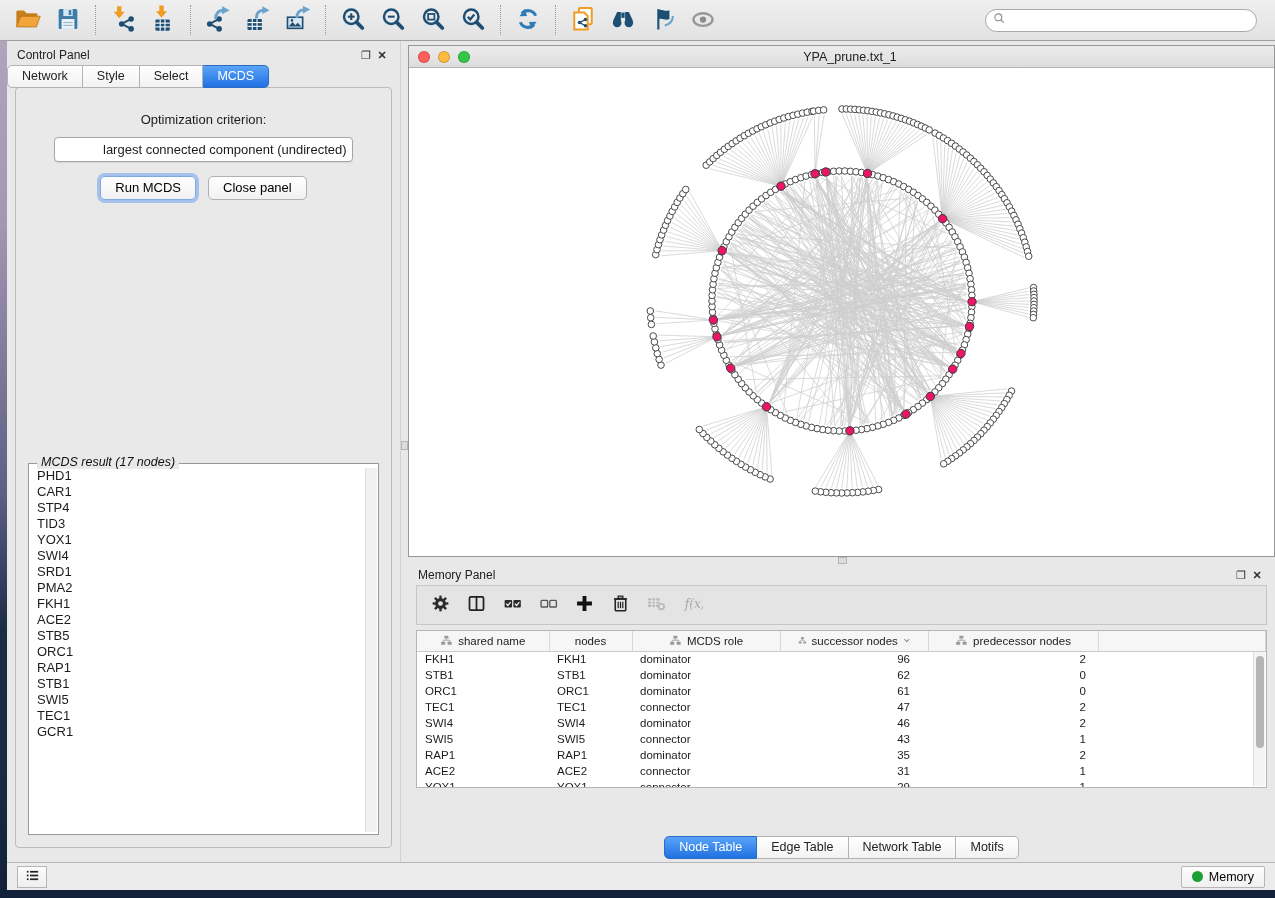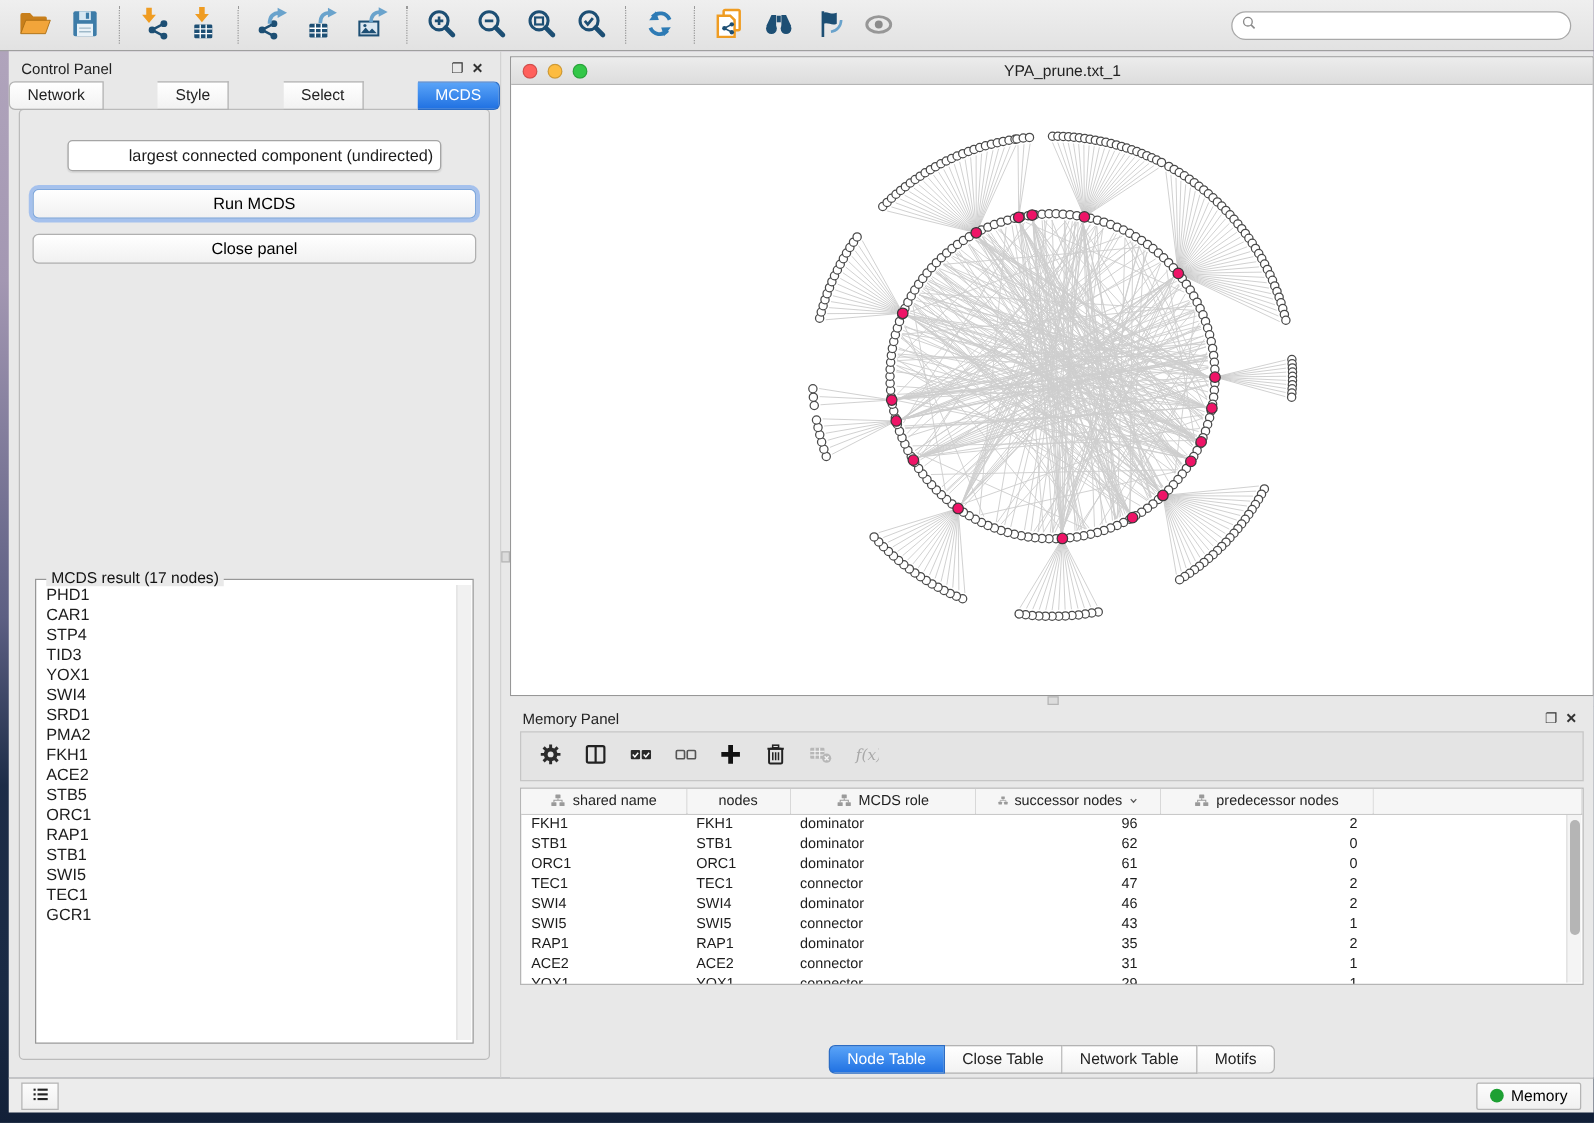--- a/index.html
+++ b/index.html
@@ -28,46 +28,46 @@
   .v-splitter { width:8px; background:#e8e8e8; position:relative; border-left:1px solid #d2d2d2; }
   .v-splitter .handle { position:absolute; top:400px; left:0px; width:7px; height:9px;
     background:#dcdcdc; border:1px solid #b5b5b5; }
   .right-col { flex:1; background:#e8e8e8; padding-top:4px; display:flex; flex-direction:column; min-width:0; }
   
   .panel-titlebar { height:20px; display:flex; align-items:center; padding:0 10px; font-size:12px; color:#222; }
   .panel-title { flex:1; }
   .win-glyph { width:16px; text-align:center; font-size:11px; color:#333; cursor:pointer; line-height:16px; }
   .win-glyph.close { font-weight:bold; }
   
-  .seg-tabs { display:flex; justify-content:space-between; position:relative; z-index:2; }
+  .seg-tabs { display:flex; justify-content:flex-start; position:relative; z-index:2; }
   .seg-tab { border:1px solid #b3b3b3; border-left-width:0; background:linear-gradient(#ffffff,#f2f2f2);
     padding:3px 14px 4px; font-size:12.5px; cursor:pointer; color:#222; font-family:inherit; }
   .seg-tab:first-child { border-left-width:1px; border-radius:5px 0 0 5px; }
   .seg-tab:last-child { border-radius:0 5px 5px 0; }
   .seg-tab.selected { background:linear-gradient(#5aa4f8,#2071e2); color:#fff; border-color:#2b6cc4; }
   
   .cp-content { flex:1; margin:-1px 8px 14px 8px; border:1px solid #bbb; border-radius:4px;
     background:#e9e9e9; display:flex; flex-direction:column; padding:14px 10px 10px; }
   .opt-label { text-align:center; font-size:13px; margin-top:10px; }
   .dropdown { margin:10px 28px 0; height:25px; background:#fff; border:1px solid #a5a5a5; border-radius:4px;
     display:flex; align-items:center; cursor:pointer; overflow:hidden;
     box-shadow:0 1px 1px rgba(0,0,0,.08);padding-left:40px; }
   .dropdown .dd-text { flex:1; padding:0 8px; font-size:13px; white-space:nowrap; }
   .dropdown .dd-stepper { width:20px; align-self:stretch; background:linear-gradient(#6db0fa,#2173e8);
     border-left:1px solid #7aa7e0; display:flex; flex-direction:column; align-items:center; justify-content:center;
     color:#fff; font-size:7px; line-height:6px; border-radius:0 3px 3px 0; }
-  .btn-row { display:flex; justify-content:center; gap:12px; margin-top:14px;flex-direction:column; }
+  .btn-row { display:flex; justify-content:center; gap:12px; margin-top:14px; }
   .push-btn { font-family:inherit; font-size:13px; padding:3px 14px 4px; background:linear-gradient(#ffffff,#f1f1f1);
     border:1px solid #b0b0b0; border-radius:5px; cursor:pointer; }
   .push-btn.focused { box-shadow:0 0 0 3px rgba(110,160,240,.55); border-color:#7fa8dd; }
   .cp-spacer { flex:1; }
   .fieldset { position:relative; margin:0 2px 2px; height:372px; border:1px solid #979797;
     background:#fff; }
   .fieldset-legend { position:absolute; top:-9px; left:8px; background:#e9e9e9; padding:0 4px;
-    font-size:12.5px; color:#111; }
+    font-size:12.5px; color:#111;font-style:italic; }
   .mcds-list { position:absolute; inset:4px 14px 2px 4px; overflow:hidden; }
   .mcds-item { font-size:13px; line-height:16px; padding-left:4px; cursor:default; }
   .list-scroll-track { position:absolute; top:4px; bottom:2px; right:1px; width:12px; background:#f1f1f1;
     border-left:1px solid #e0e0e0; }
   
   .net-window { height:512px; border:1px solid #979797; margin-right:0; display:flex; flex-direction:column; background:#fff; }
   .net-titlebar { height:22px; background:linear-gradient(#ececec,#dddddd); border-bottom:1px solid #b5b5b5;
     position:relative; display:flex; align-items:center; }
   .traffic { display:flex; gap:8px; margin-left:9px; }
   .light { width:12px; height:12px; border-radius:50%; border:1px solid rgba(0,0,0,.18); cursor:pointer; }
@@ -315,20 +315,21 @@
       <span class="win-glyph">❐</span>
       <span class="win-glyph close">✕</span>
     </div>
     <div class="seg-tabs" id="cp-tabs">
         <button class="seg-tab">Network</button>
         <button class="seg-tab">Style</button>
         <button class="seg-tab">Select</button>
         <button class="seg-tab selected">MCDS</button>
       </div>
     <div class="cp-content">
+      <div class="opt-label">Optimization criterion:</div>
       <div class="dropdown">
         <span class="dd-text">largest connected component (undirected)</span>
         <span class="dd-stepper">
             <span>▲</span>
             <span>▼</span>
           </span>
       </div>
       <div class="btn-row">
         <button class="push-btn focused">Run MCDS</button>
         <button class="push-btn">Close panel</button>
@@ -1422,21 +1423,21 @@
                 <td></td>
               </tr>
             </tbody>
         </table>
         <div class="tbl-scroll-track">
           <div class="tbl-scroll-thumb"></div>
         </div>
       </div>
       <div class="tp-tabs seg-tabs" id="tp-tabs">
           <button class="seg-tab selected">Node Table</button>
-          <button class="seg-tab">Close Table</button>
+          <button class="seg-tab">Edge Table</button>
           <button class="seg-tab">Network Table</button>
           <button class="seg-tab">Motifs</button>
         </div>
     </div>
   </div>
 </div>
 
 <div class="status-bar">
   <button class="status-left-btn">
       <span id="list-icon-slot"><svg viewBox="0 0 24 24">

